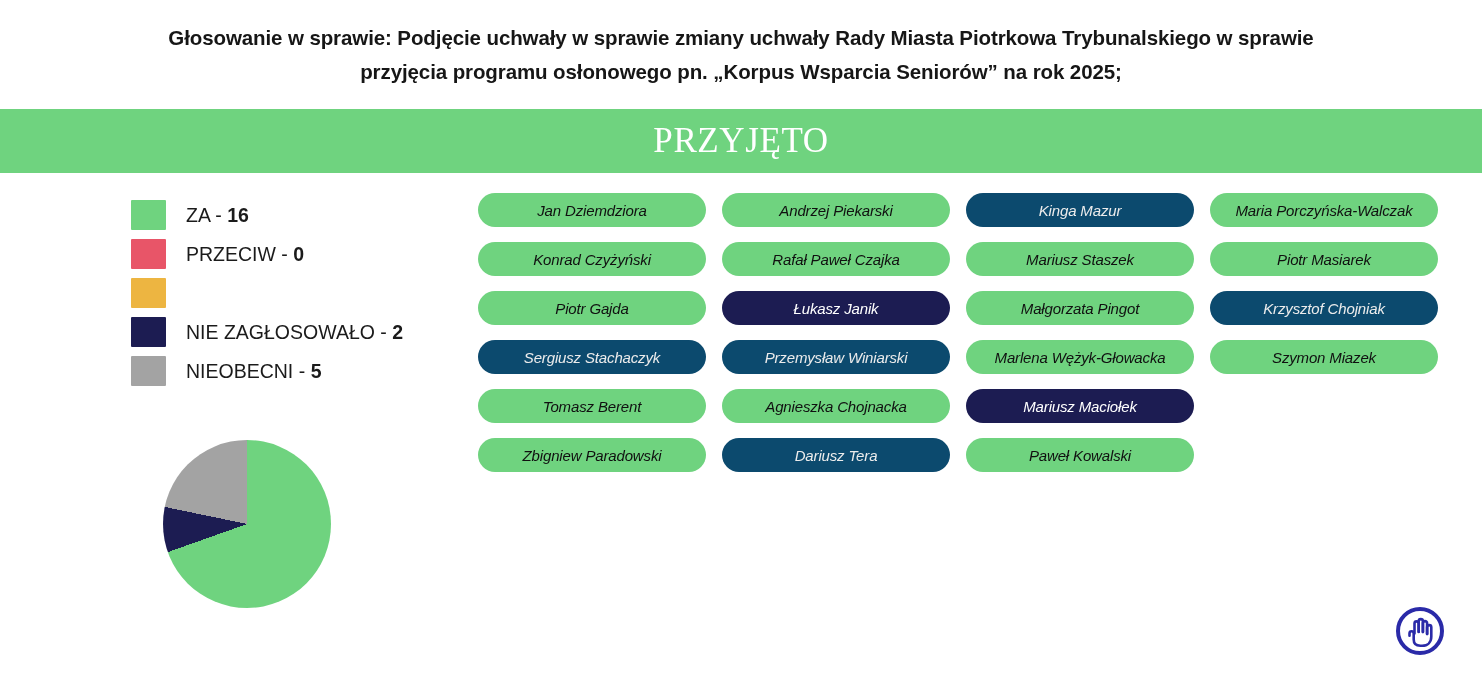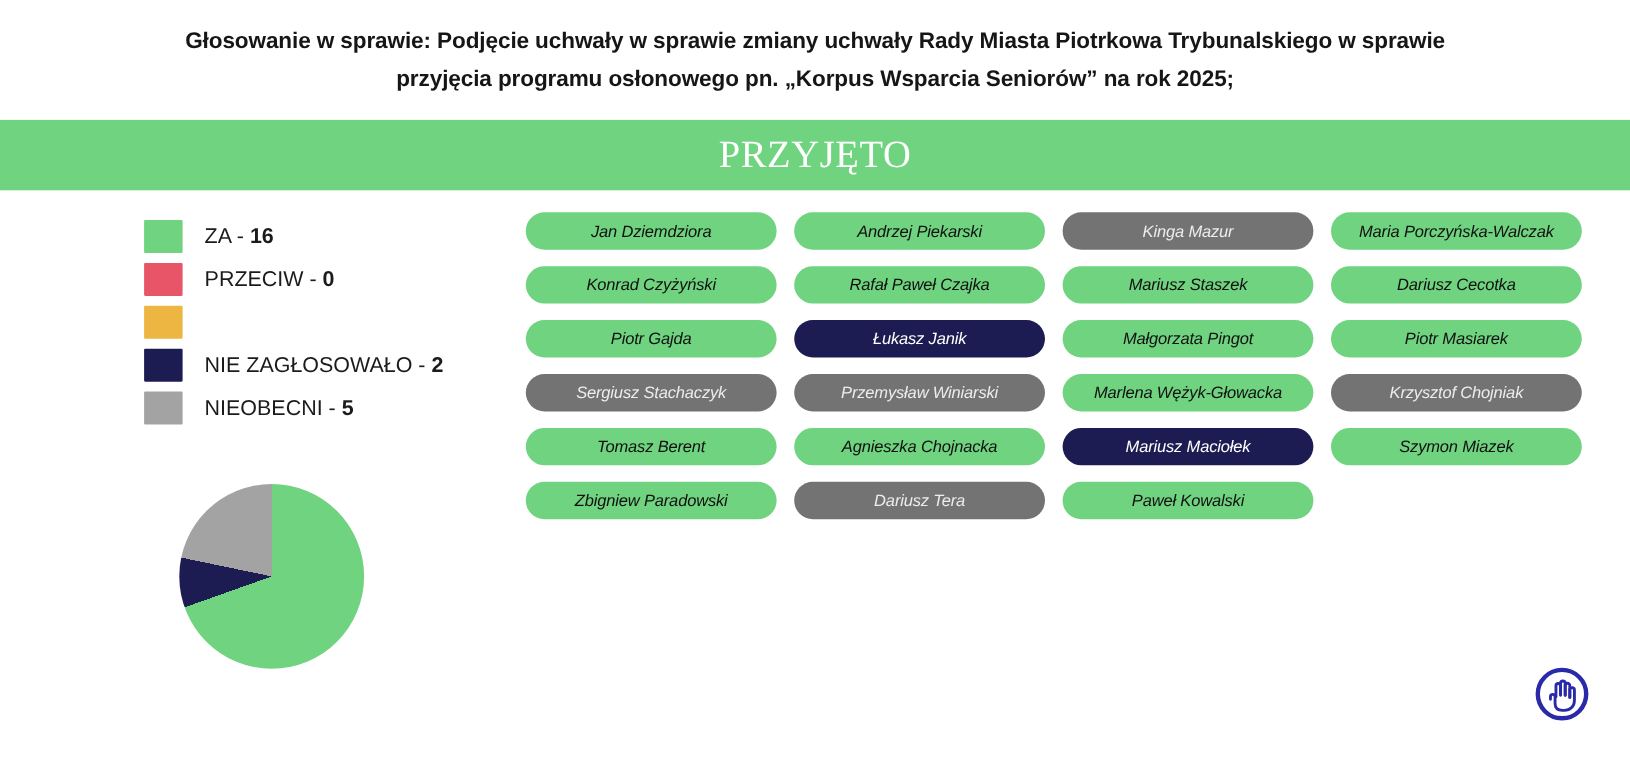--- a/index.html
+++ b/index.html
@@ -120,21 +120,21 @@
     align-items: center;
     justify-content: center;
     font-size: 15px;
     letter-spacing: -0.15px;
     white-space: nowrap;
     overflow: hidden;
     box-sizing: border-box;
     padding: 0 6px;
   }
   .pill-za      { background: #6FD37F; color: #101010; }
-  .pill-absent  { background: #737373; color: #ececec; }
+  .pill-absent  { background: #0c4a6e; color: #ececec; }
   .pill-novote  { background: #1C1C52; color: #ffffff; }
   .pill-empty   { background: transparent; }
 
   
   #vote-logo {
     position: absolute;
     left: 1392px;
     top: 603px;
     width: 56px;
     height: 56px;
@@ -189,21 +189,20 @@
     <div class="voter-pill pill-absent">Przemysław Winiarski</div>
     <div class="voter-pill pill-za">Agnieszka Chojnacka</div>
     <div class="voter-pill pill-absent">Dariusz Tera</div>
     <div class="voter-pill pill-absent">Kinga Mazur</div>
     <div class="voter-pill pill-za">Mariusz Staszek</div>
     <div class="voter-pill pill-za">Małgorzata Pingot</div>
     <div class="voter-pill pill-za">Marlena Wężyk-Głowacka</div>
     <div class="voter-pill pill-novote">Mariusz Maciołek</div>
     <div class="voter-pill pill-za">Paweł Kowalski</div>
     <div class="voter-pill pill-za">Maria Porczyńska-Walczak</div>
-    <div class="voter-pill pill-za">Dariusz Cecotka</div>
     <div class="voter-pill pill-za">Piotr Masiarek</div>
     <div class="voter-pill pill-absent">Krzysztof Chojniak</div>
     <div class="voter-pill pill-za">Szymon Miazek</div>
     <div class="voter-pill pill-empty"></div>
   </div>
 
 <div id="vote-logo">
   <svg viewBox="0 0 56 56" width="56" height="56" aria-hidden="true">
     <circle cx="28" cy="28" r="22" fill="none" stroke="#2A2AA8" stroke-width="4"></circle>
     <g fill="none" stroke="#2A2AA8" stroke-width="2.6" stroke-linecap="round" stroke-linejoin="round">

